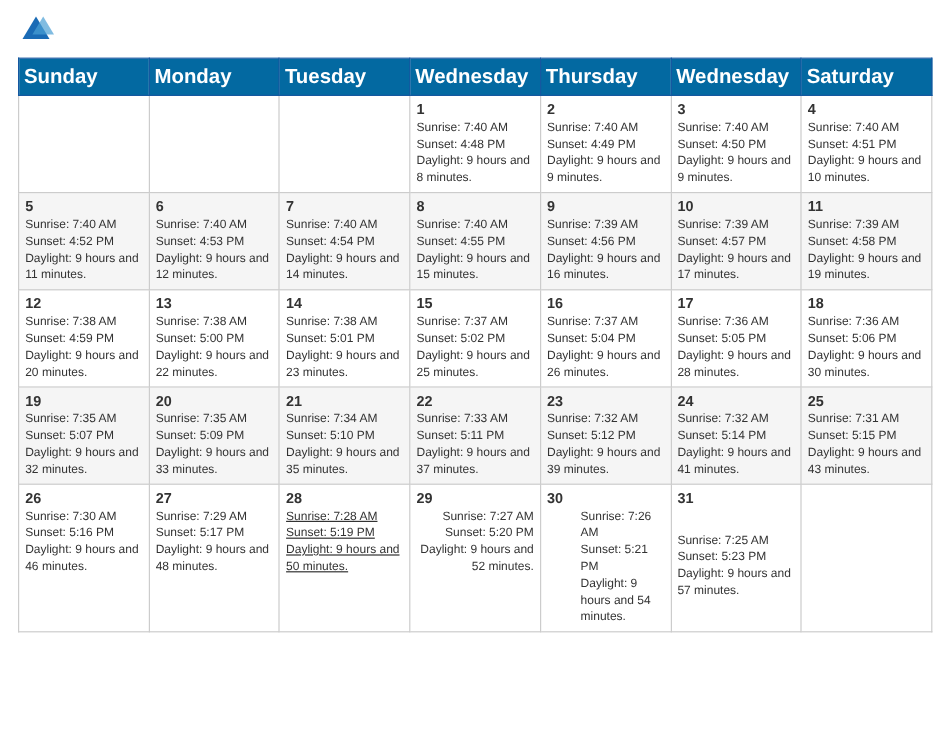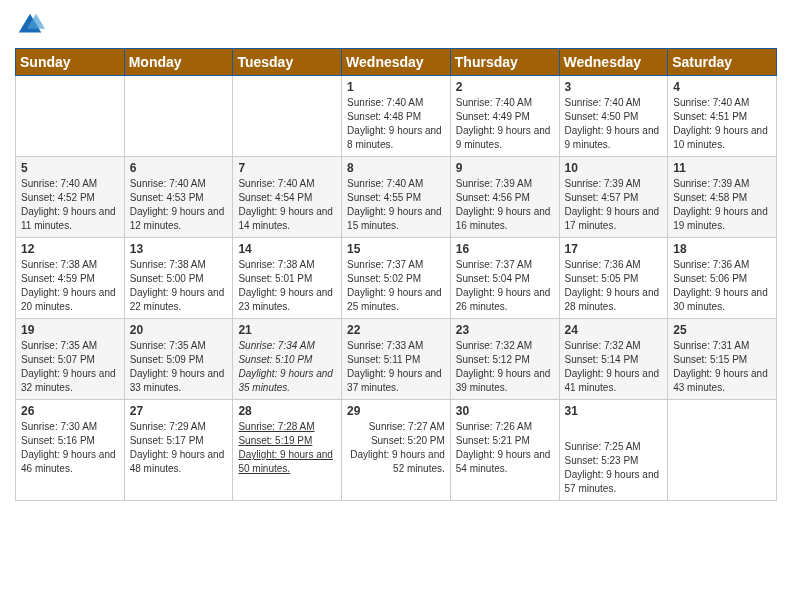--- a/index.html
+++ b/index.html
@@ -58,23 +58,23 @@
     .title-location {
       font-size: 14px;
       color: #555;
     }
     .calendar {
       width: 100%;
       border-collapse: collapse;
       border: 1px solid #ccc;
     }
     .calendar th {
-      background: #a16207;
+      background: #0369a1;
       color: #fff;
-      font-size: 14px;
+      font-size: 17px;
       font-weight: bold;
       padding: 5px 4px;
       text-align: left;
       border: 1px solid #1558a0;
     }
     .calendar td {
       vertical-align: top;
       border: 1px solid #ccc;
       padding: 4px 5px;
       width: calc(100% / 7);
@@ -260,21 +260,21 @@
 Daylight: 9 hours and 32 minutes.</div>
           </td>
           <td>
             <div class="day-number">20</div>
             <div class="day-info" style="white-space: pre-line;">Sunrise: 7:35 AM
 Sunset: 5:09 PM
 Daylight: 9 hours and 33 minutes.</div>
           </td>
           <td>
             <div class="day-number">21</div>
-            <div class="day-info" style="white-space: pre-line; font-style: italic;">Sunrise: 7:34 AM
+            <div class="day-info" style="white-space: pre-line;">Sunrise: 7:34 AM
 Sunset: 5:10 PM
 Daylight: 9 hours and 35 minutes.</div>
           </td>
           <td>
             <div class="day-number">22</div>
             <div class="day-info" style="white-space: pre-line;">Sunrise: 7:33 AM
 Sunset: 5:11 PM
 Daylight: 9 hours and 37 minutes.</div>
           </td>
           <td>
@@ -316,21 +316,21 @@
 Daylight: 9 hours and 50 minutes.</div>
           </td>
           <td>
             <div class="day-number">29</div>
             <div class="day-info" style="white-space: pre-line; text-align: right;">Sunrise: 7:27 AM
 Sunset: 5:20 PM
 Daylight: 9 hours and 52 minutes.</div>
           </td>
           <td>
             <div class="day-number">30</div>
-            <div class="day-info" style="white-space: pre-line;">Sunrise: 7:26 AM
+            <div class="day-info" style="white-space: pre-line; margin-left: 28px;">Sunrise: 7:26 AM
 Sunset: 5:21 PM
 Daylight: 9 hours and 54 minutes.</div>
           </td>
           <td>
             <div class="day-number">31</div>
             <div class="day-info" style="white-space: pre-line; margin-top: 22px;">Sunrise: 7:25 AM
 Sunset: 5:23 PM
 Daylight: 9 hours and 57 minutes.</div>
           </td>
           <td class="empty-cell"></td>

